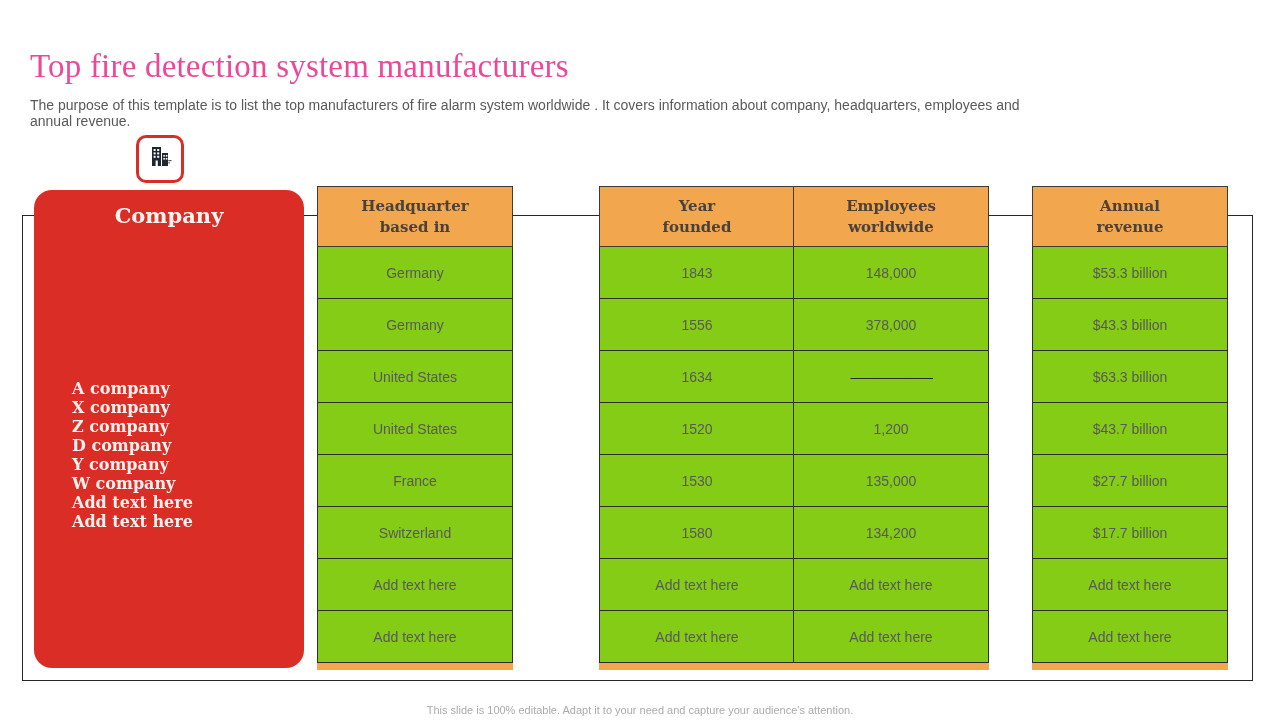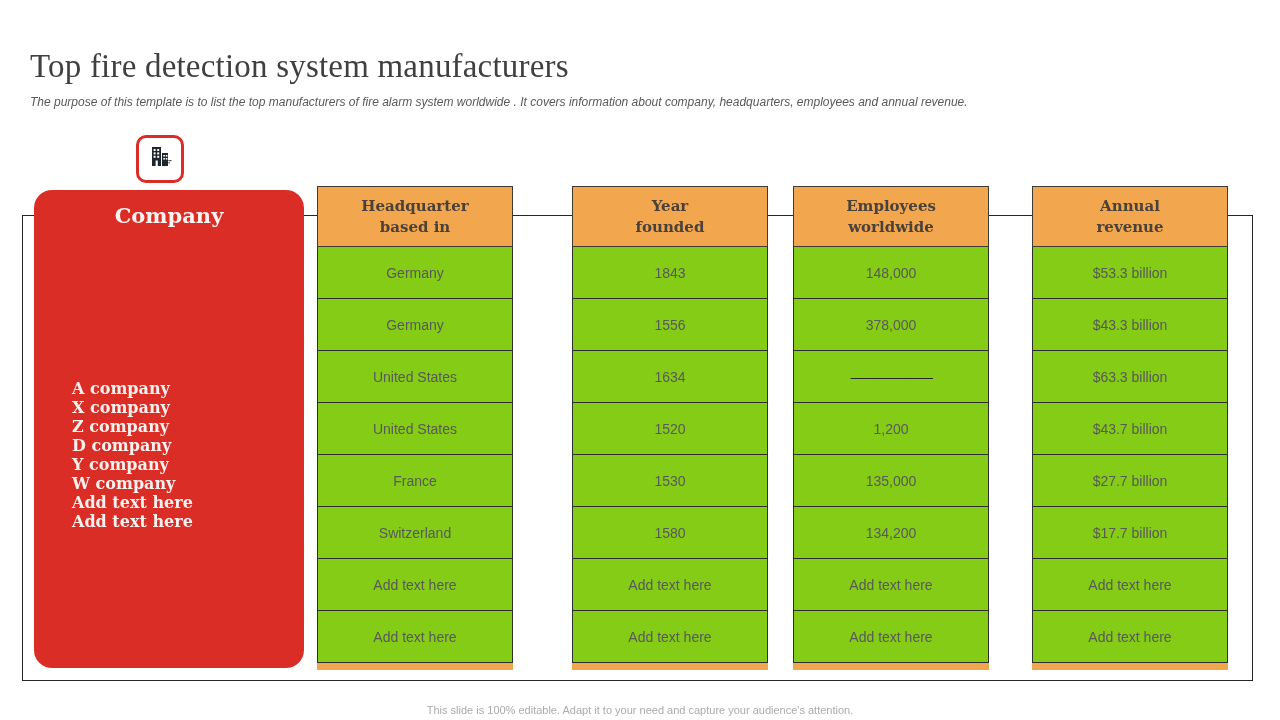--- a/index.html
+++ b/index.html
@@ -3,25 +3,25 @@
 <meta charset="utf-8">
 <style>
   html,body{margin:0;padding:0;}
   body{
     width:1280px;height:720px;position:relative;background:#ffffff;
     font-family:"Liberation Sans",sans-serif;overflow:hidden;
   }
   .slide-title{
     position:absolute;left:30px;top:26px;
     font-family:"Liberation Serif",serif;font-size:33px;font-weight:400;
-    color:#404040;letter-spacing:.2px;
+    color:#ec4899;letter-spacing:.2px;
   }
   .slide-subtitle{
     position:absolute;left:30px;top:83px;width:1000px;
-    font-size:12px;color:#595959;font-style:italic;
+    font-size:14px;color:#595959;
   }
   .icon-frame{
     position:absolute;left:136px;top:135px;width:42px;height:42px;
     background:#fff;border:3px solid #da2d26;border-radius:10px;
     display:flex;align-items:center;justify-content:center;z-index:3;
   }
   .outer-frame{
     position:absolute;left:22px;top:215px;width:1229px;height:464px;
     border:1px solid #262626;background:#fff;z-index:0;
   }
@@ -39,21 +39,21 @@
     position:absolute;left:0;right:0;top:64px;bottom:16px;
     display:flex;flex-direction:column;justify-content:center;
     padding:12px 10px 8px 38px;box-sizing:border-box;
   }
   .company-item{
     font-family:"DejaVu Serif",serif;font-weight:bold;font-size:16px;
     color:#fbf1ef;
   }
   
   .tcol{position:absolute;top:186px;width:196px;z-index:2;}
-  .tcol-1{left:317px;} .tcol-2{left:558px;padding-left:14px;} .tcol-3{left:793px;} .tcol-4{left:1032px;}
+  .tcol-1{left:317px;} .tcol-2{left:585px;padding-left:14px;} .tcol-3{left:793px;} .tcol-4{left:1032px;}
   .tcol-header{
     height:59px;background:#f2a64e;border:1px solid #3f3a33;
     display:flex;flex-direction:column;align-items:center;justify-content:center;
     font-family:"DejaVu Serif",serif;font-weight:bold;font-size:15px;
     color:#4a413a;line-height:1.4;text-align:center;
   }
   .tcol-cells{border:1px solid #2e2e2e;border-top:none;background:#fff;}
   .cell{
     height:51px;border-bottom:1px solid #2e2e2e;
     display:flex;align-items:center;justify-content:center;

